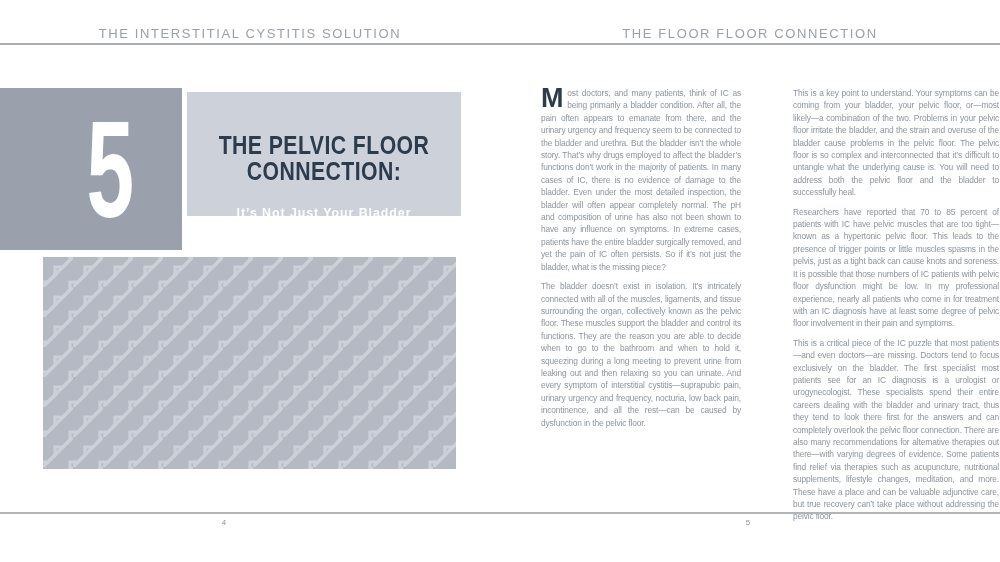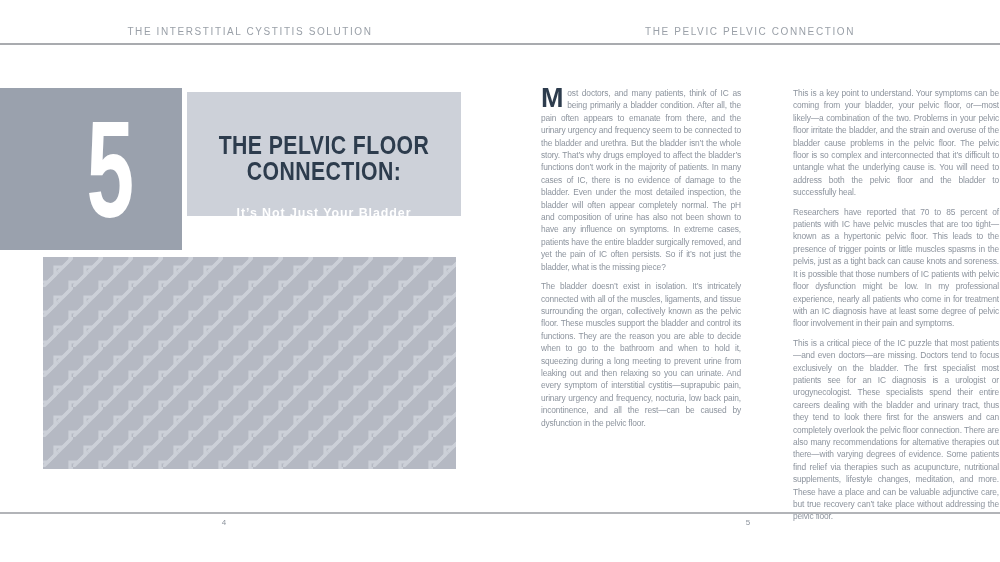--- a/index.html
+++ b/index.html
@@ -1,20 +1,20 @@
 <!DOCTYPE html>
 <html><head>
 <meta charset="utf-8">
 <style>
   html,body{margin:0;padding:0;background:#ffffff;}
   body{width:1000px;height:562px;position:relative;overflow:hidden;
        font-family:"Liberation Sans", sans-serif;}
 
   .running-head{position:absolute;top:26px;width:500px;text-align:center;
-    font-size:10px;letter-spacing:1.6px;color:#9aa0a8;}
+    font-size:13px;letter-spacing:1.6px;color:#9aa0a8;}
   .running-head.left{left:0;}
   .running-head.right{left:500px;}
   .head-rule{position:absolute;top:43px;left:0;width:1000px;height:2px;background:#a9abaf;}
   .footer-rule{position:absolute;top:512px;left:0;width:1000px;height:2px;background:#b2b4b8;}
 
   .pagenum{position:absolute;top:518px;width:16px;text-align:center;
     font-size:8px;color:#8d949e;}
   .pagenum.left{left:216px;}
   .pagenum.right{left:740px;}
 
@@ -37,21 +37,21 @@
   .col.b{left:757px;width:206px;margin-left:36px;}
   .col p{margin:0 0 7px 0;font-size:8.4px;line-height:12.4px;letter-spacing:-.15px;
     color:#8d949e;text-align:justify;}
   .dropcap{float:left;color:#2d3c4d;font-weight:700;font-size:27px;line-height:20px;
     margin:1px 4px 0 0;}
 </style>
 </head>
 <body>
 
 <div class="running-head left">THE INTERSTITIAL CYSTITIS SOLUTION</div>
-<div class="running-head right">THE PELVIC PELVIC CONNECTION</div>
+<div class="running-head right">THE FLOOR FLOOR CONNECTION</div>
 <div class="head-rule"></div>
 
 <div class="num-block">
   <span class="num">5</span>
 </div>
 
 <div class="title-block">
   <div class="chapter-title">
     <div>THE PELVIC FLOOR</div>
     <div>CONNECTION:</div>

